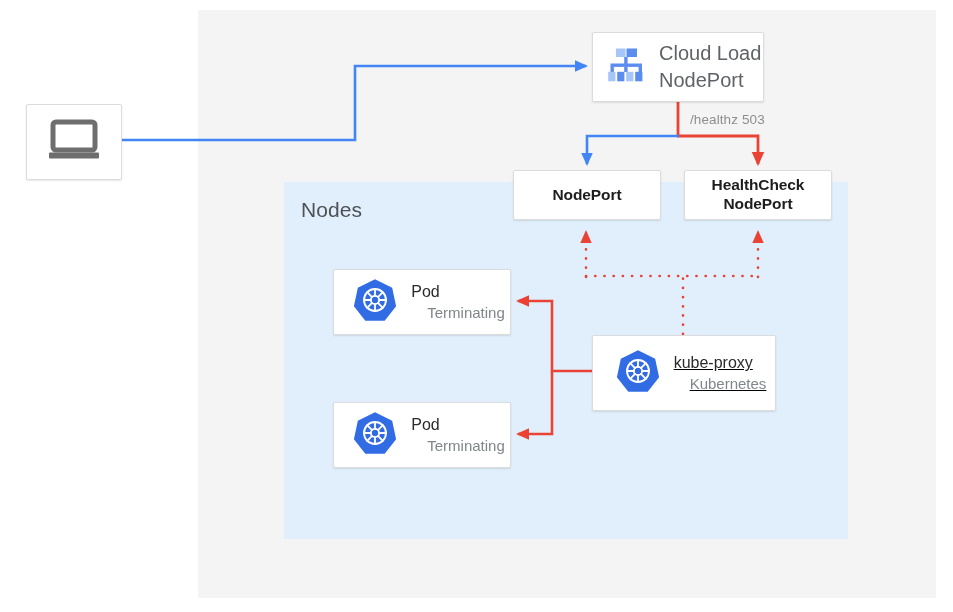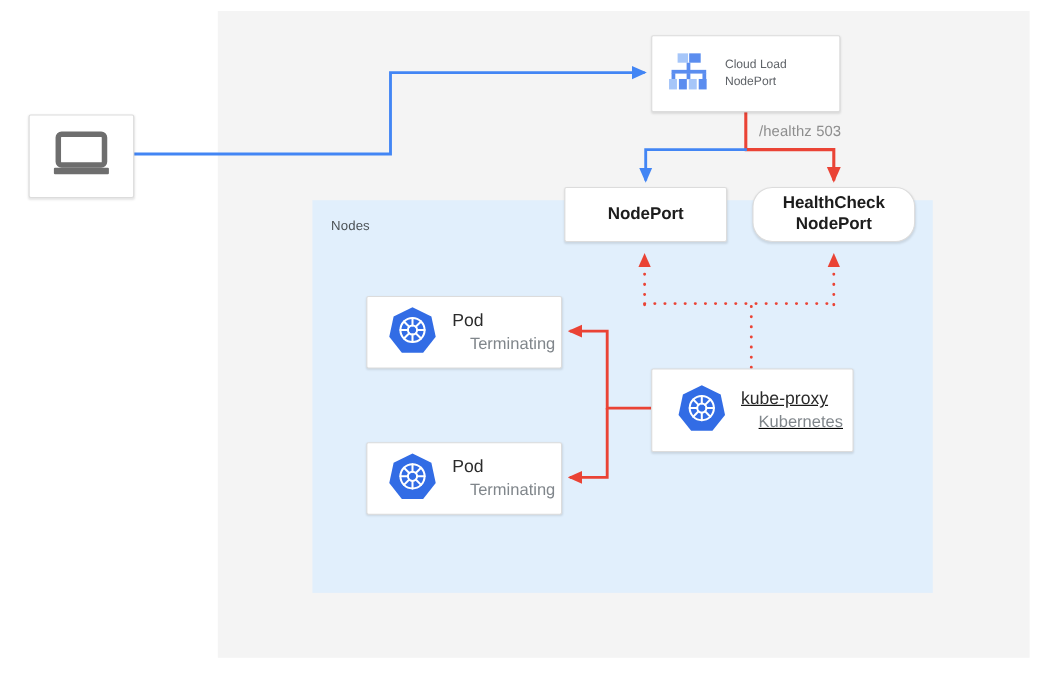--- a/index.html
+++ b/index.html
@@ -33,21 +33,21 @@
     left: 284px;
     top: 182px;
     width: 564px;
     height: 357px;
     background: #e1effc;
   }
   .region-nodes-label {
     position: absolute;
     left: 301px;
     top: 198px;
-    font-size: 12px;
+    font-size: 21px;
     color: #4c5256;
     letter-spacing: 0.1px;
   }
   
   .card {
     position: absolute;
     background: #ffffff;
     border: 1px solid #dcdcdc;
     border-radius: 2px;
     box-sizing: border-box;
@@ -68,21 +68,21 @@
     left: 592px;
     top: 32px;
     width: 172px;
     height: 70px;
     display: flex;
     align-items: center;
     padding-left: 10px;
   }
   .card-lb .lb-icon { flex: 0 0 auto; margin-right: 10px; }
   .card-lb .lb-text {
-    font-size: 11px;
+    font-size: 20px;
     color: #5f6368;
     line-height: 1.33;
   }
   
   .card-nodeport {
     left: 513px;
     top: 170px;
     width: 148px;
     height: 50px;
     display: flex;
@@ -90,21 +90,20 @@
     justify-content: center;
   }
   .card-hcnodeport {
     left: 684px;
     top: 170px;
     width: 148px;
     height: 50px;
     display: flex;
     align-items: center;
     justify-content: center;
-    border-radius: 18px;
   }
   .np-label {
     font-size: 15.5px;
     font-weight: bold;
     color: #1d1d1d;
     text-align: center;
     line-height: 1.22;
     letter-spacing: -0.1px;
   }
   

